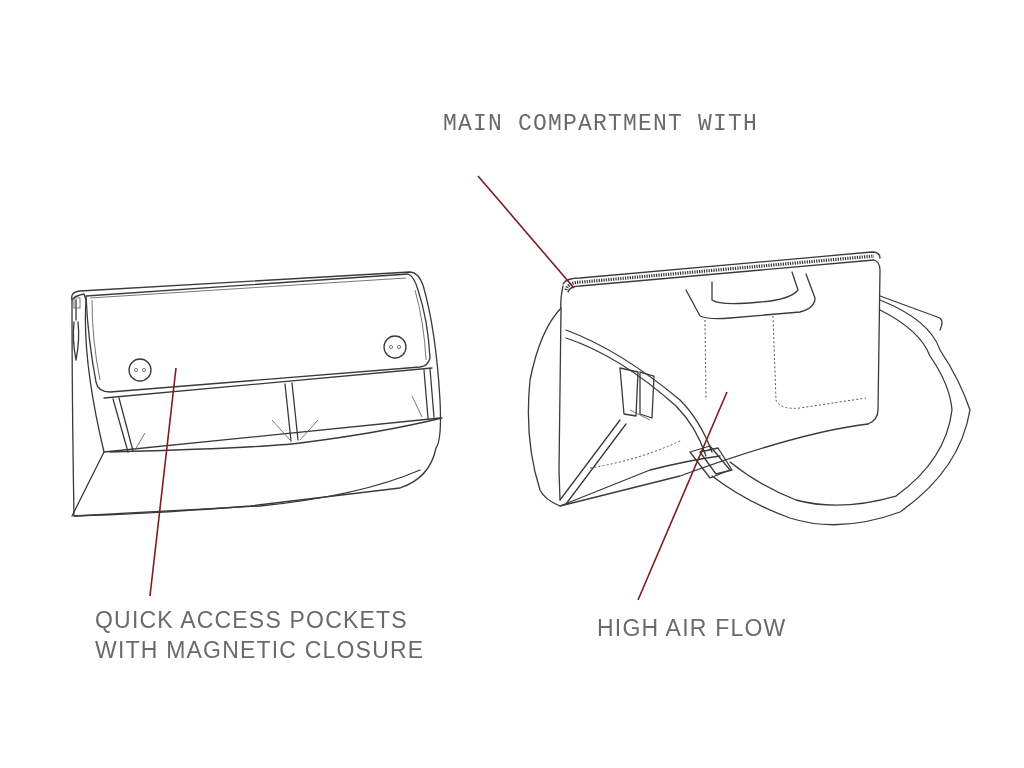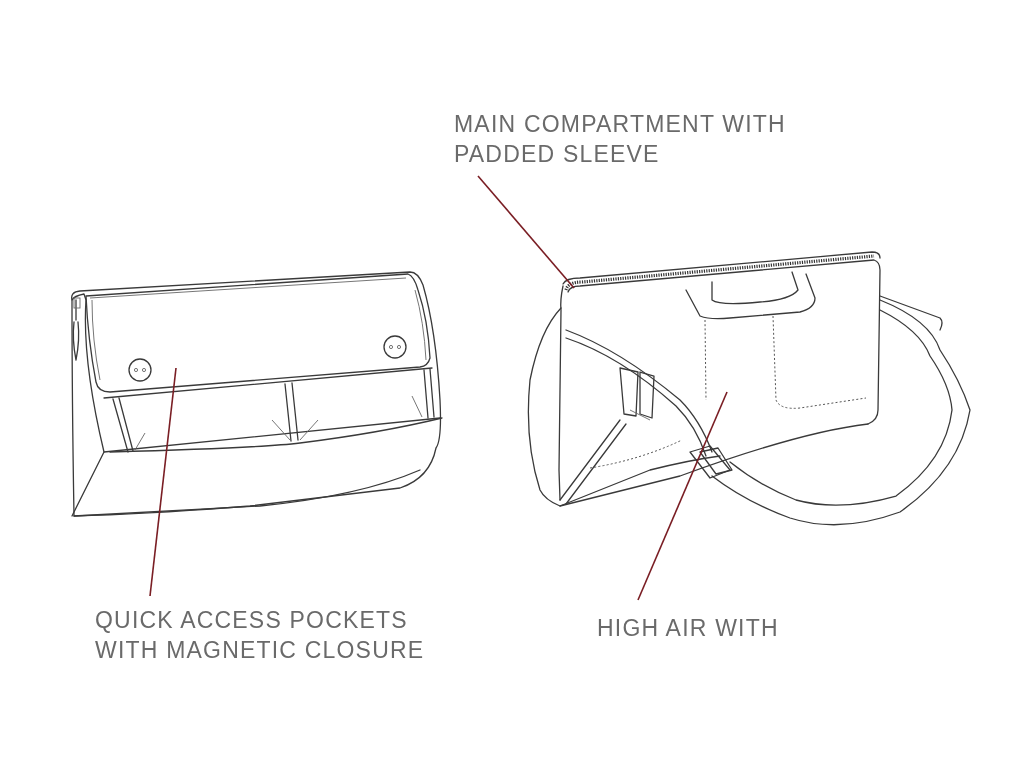--- a/index.html
+++ b/index.html
@@ -87,25 +87,24 @@
 
     <path class="ink" d="M560 500 L620 420"></path>
     <path class="ink" d="M566 504 L626 424"></path>
   </g>
 
   <line class="lead" x1="478" y1="176" x2="574" y2="288"></line>
   <line class="lead" x1="176" y1="368" x2="150" y2="596"></line>
   <line class="lead" x1="727" y1="392" x2="638" y2="600"></line>
 </svg>
 
-<div class="label" style="left:454px; top:109px;">
+<div class="label" style="left:443px; top:109px;font-family:Liberation Mono, monospace;">
   <span>MAIN COMPARTMENT WITH</span>
-  <span>PADDED SLEEVE</span>
 </div>
 
 <div class="label" style="left:95px; top:605px;">
   <span>QUICK ACCESS POCKETS</span>
   <span>WITH MAGNETIC CLOSURE</span>
 </div>
 
 <div class="label" style="left:597px; top:613px;">
-  <span>HIGH AIR WITH</span>
+  <span>HIGH AIR FLOW</span>
 </div>
 
 </body></html>

